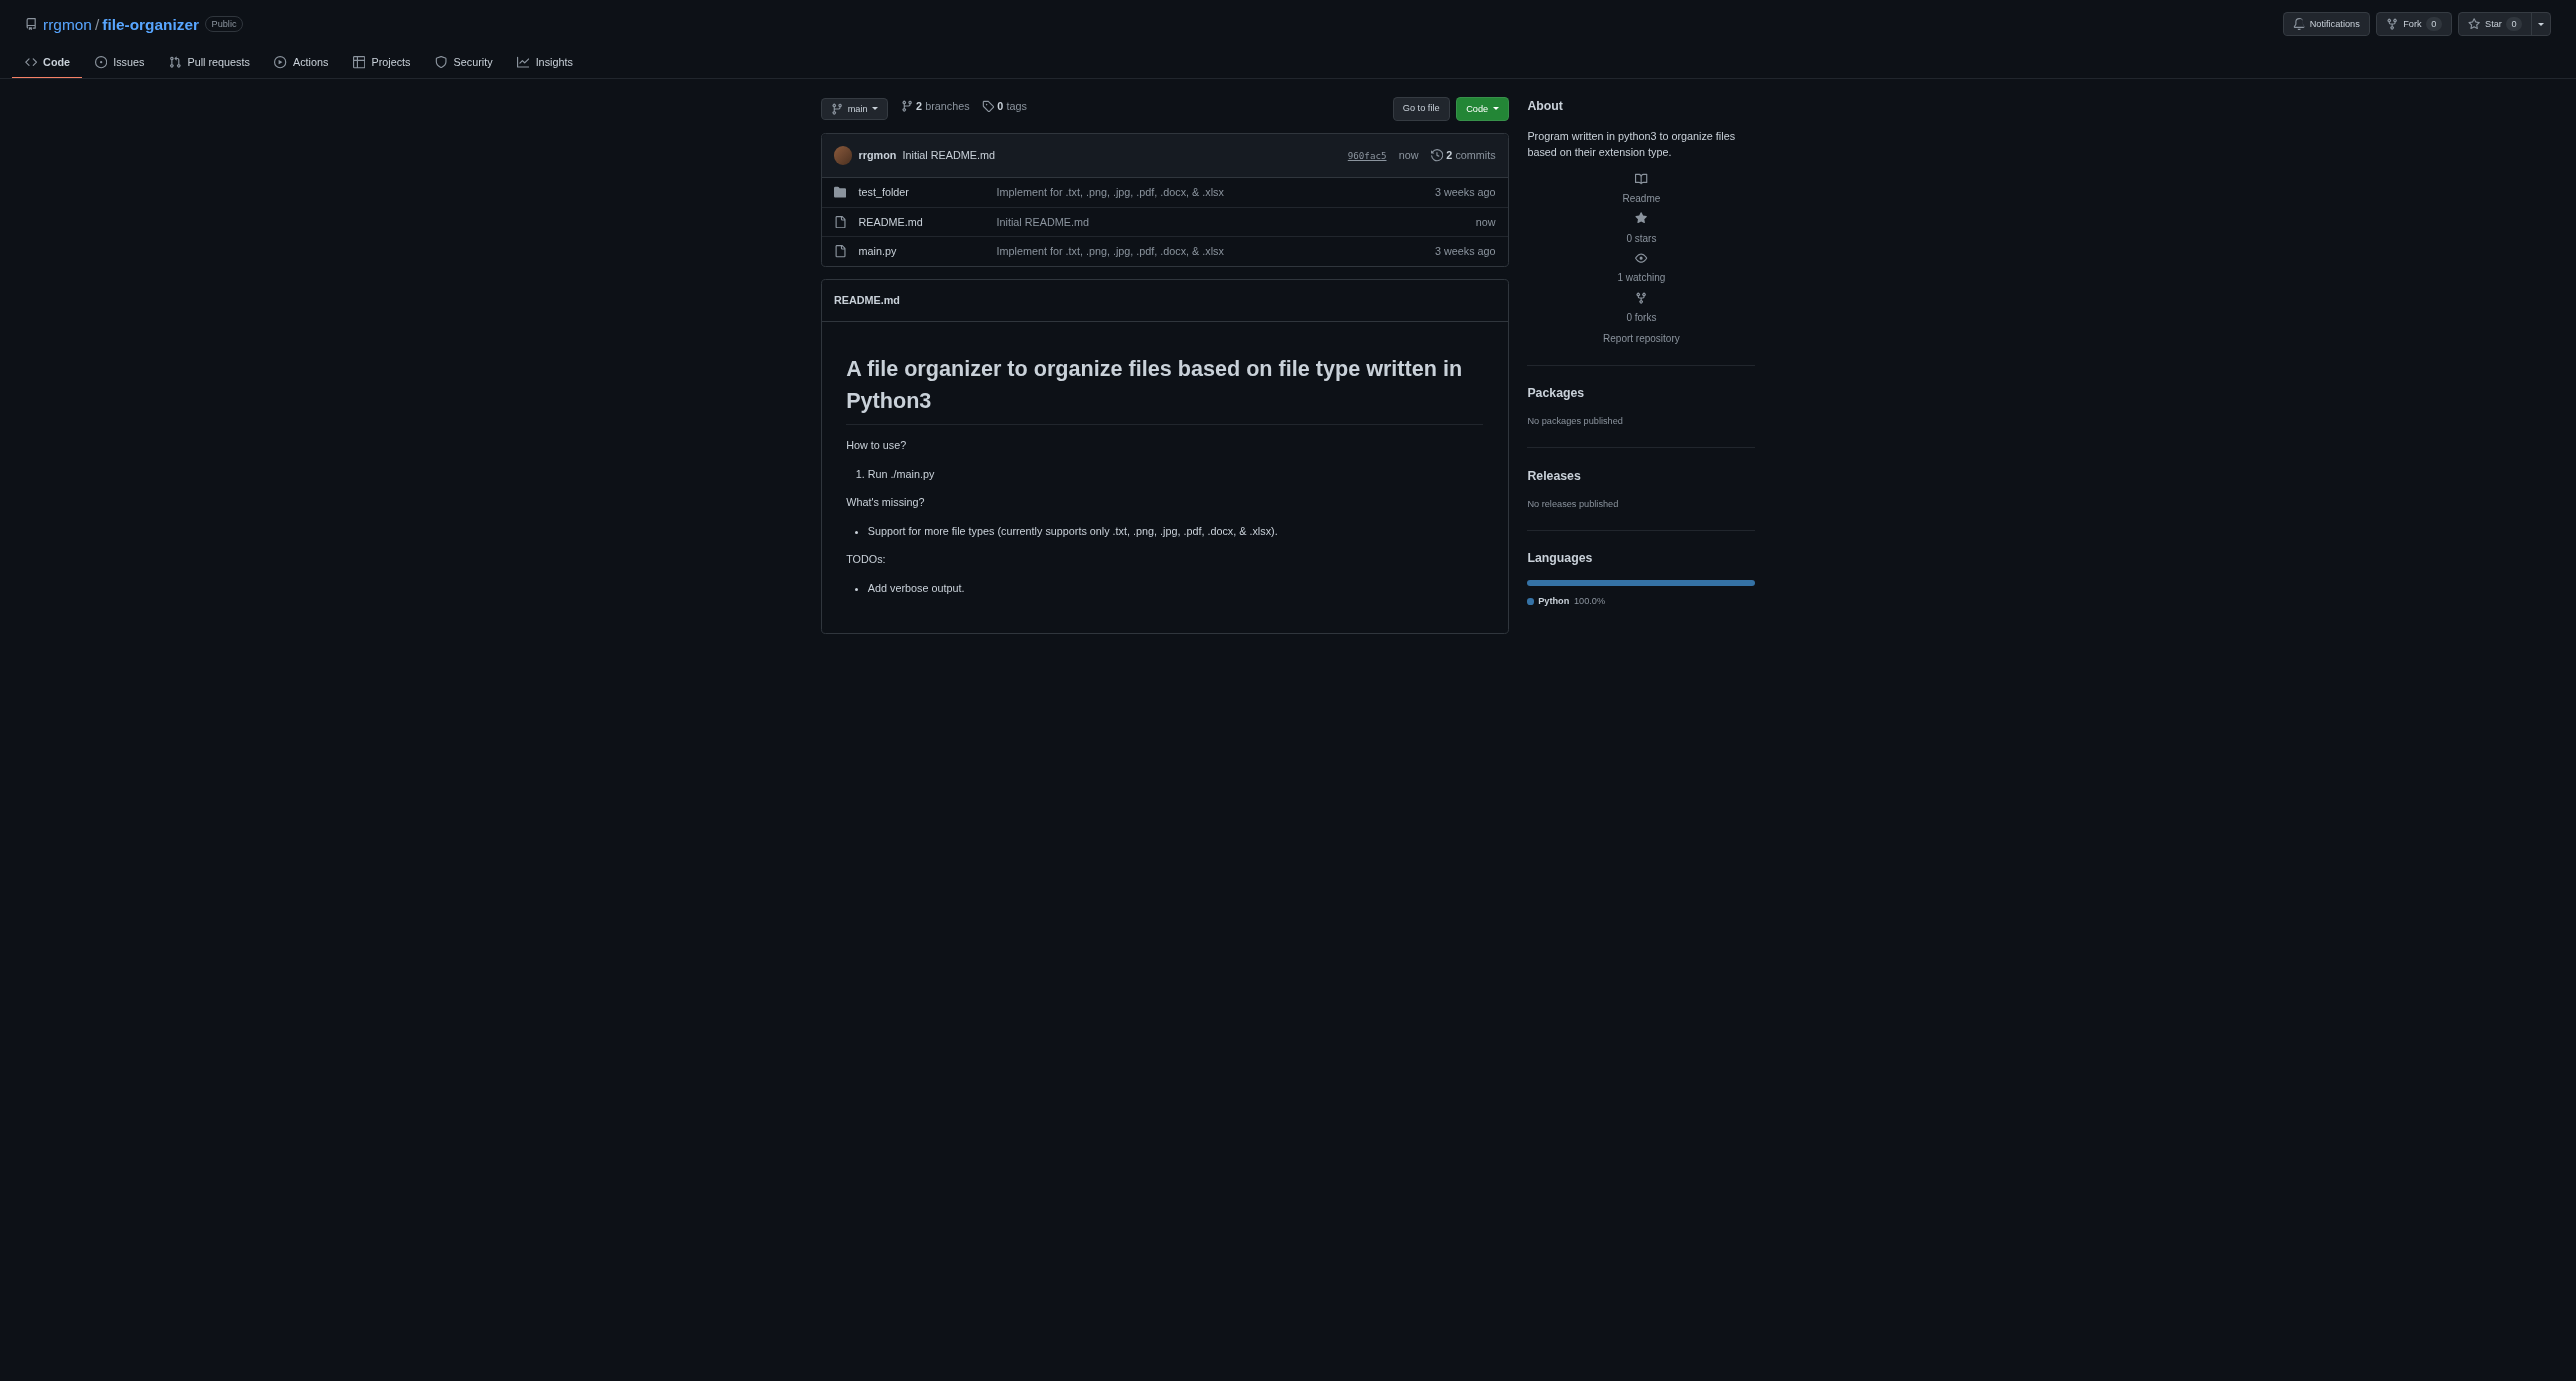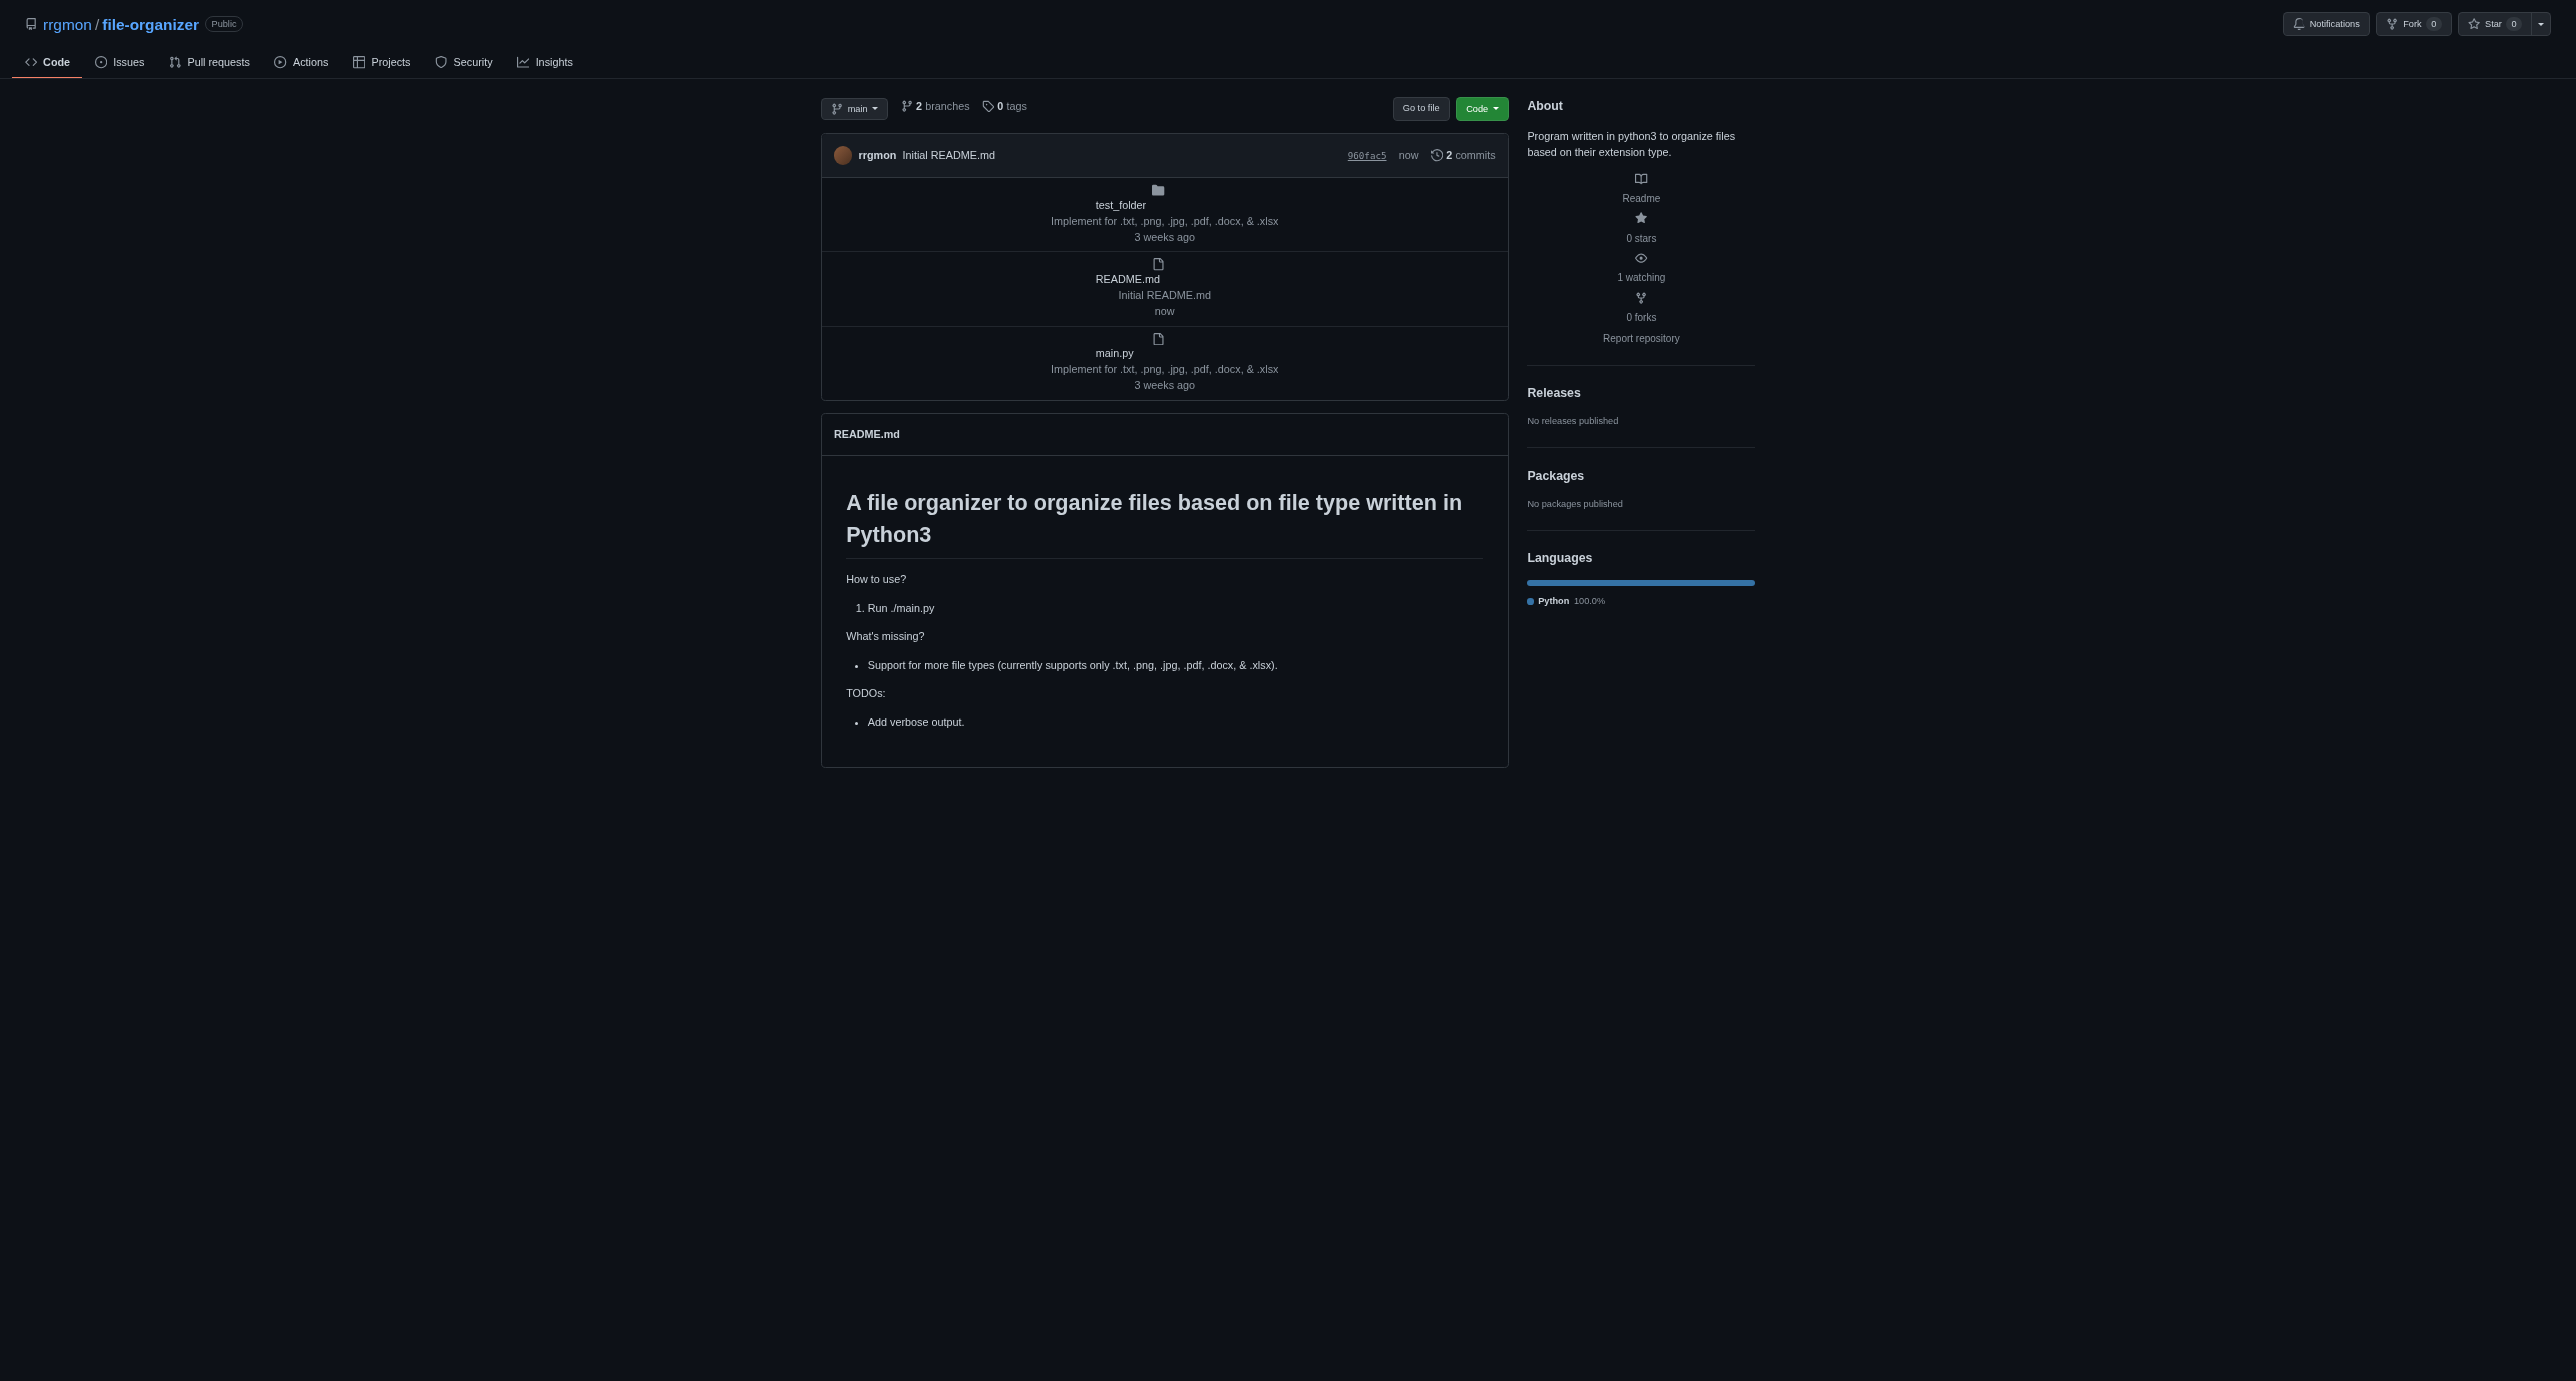--- a/index.html
+++ b/index.html
@@ -62,21 +62,20 @@
   padding: 12.3px; background-color: #161b22; border-bottom: 0.8px solid #30363d;
   border-radius: 4.6px 4.6px 0 0;
 }
 .box-header-left { display: flex; align-items: center; gap: 6.2px; }
 .avatar { width: 18.5px; height: 18.5px; border-radius: 50%; background: linear-gradient(135deg,#8b5a3c,#4a3020); }
 .box-header-right { display: flex; align-items: center; gap: 12.3px; }
 .commit-hash { font-family: ui-monospace, monospace; font-size: 9.2px; color: #8b949e; }
 .box-row {
   display: flex; align-items: center; padding: 6.2px 12.3px;
   border-bottom: 0.8px solid #21262d;
-  flex-direction: column;
 }
 .box-row:last-child { border-bottom: none; }
 .box-row .file-icon { width: 12.3px; margin-right: 12.3px; flex-shrink: 0; }
 .box-row .file-icon svg { fill: #8b949e; display: block; }
 .box-row .file-name { width: 138px; flex-shrink: 0; }
 .box-row .file-name a { color: #c9d1d9; text-decoration: none; }
 .box-row .commit-msg { flex: 1; color: #8b949e; overflow: hidden; text-overflow: ellipsis; white-space: nowrap; }
 .box-row .file-time { color: #8b949e; text-align: left; flex-shrink: 0; }
 .readme-box { margin-top: 12.3px; }
 .readme-header { padding: 12.3px; border-bottom: 0.8px solid #30363d; }
@@ -333,26 +332,26 @@
         <a href="#" class="sidebar-link">
           <svg width="12.3" height="12.3" viewBox="0 0 16 16">
               <path d="M5 5.372v.878c0 .414.336.75.75.75h4.5a.75.75 0 0 0 .75-.75v-.878a2.25 2.25 0 1 1 1.5 0v.878a2.25 2.25 0 0 1-2.25 2.25h-1.5v2.128a2.251 2.251 0 1 1-1.5 0V8.5h-1.5A2.25 2.25 0 0 1 3.5 6.25v-.878a2.25 2.25 0 1 1 1.5 0ZM5 3.25a.75.75 0 1 0-1.5 0 .75.75 0 0 0 1.5 0Zm6.75.75a.75.75 0 1 0 0-1.5.75.75 0 0 0 0 1.5Zm-3 8.75a.75.75 0 1 0-1.5 0 .75.75 0 0 0 1.5 0Z"></path>
             </svg>
           <span>0 forks</span>
         </a>
         <a href="#" class="sidebar-link">Report repository</a>
       </div>
     </div>
     <div class="sidebar-section">
+      <h2>Packages</h2>
+      <p class="text-muted">No packages published</p>
+    </div>
+    <div class="sidebar-section">
       <h2>Releases</h2>
       <p class="text-muted">No releases published</p>
-    </div>
-    <div class="sidebar-section">
-      <h2>Packages</h2>
-      <p class="text-muted">No packages published</p>
     </div>
     <div class="sidebar-section">
       <h2>Languages</h2>
       <div class="lang-bar" id="lang-bar">
           <span style="width: 100%; background-color: rgb(53, 114, 165);"></span>
         </div>
       <ul class="lang-list" id="lang-list"><li class="lang-item">
             <span class="lang-dot" style="background:#3572A5"></span>
             <strong style="color:#c9d1d9">Python</strong> 
             <span style="color:#8b949e">100.0%</span>

